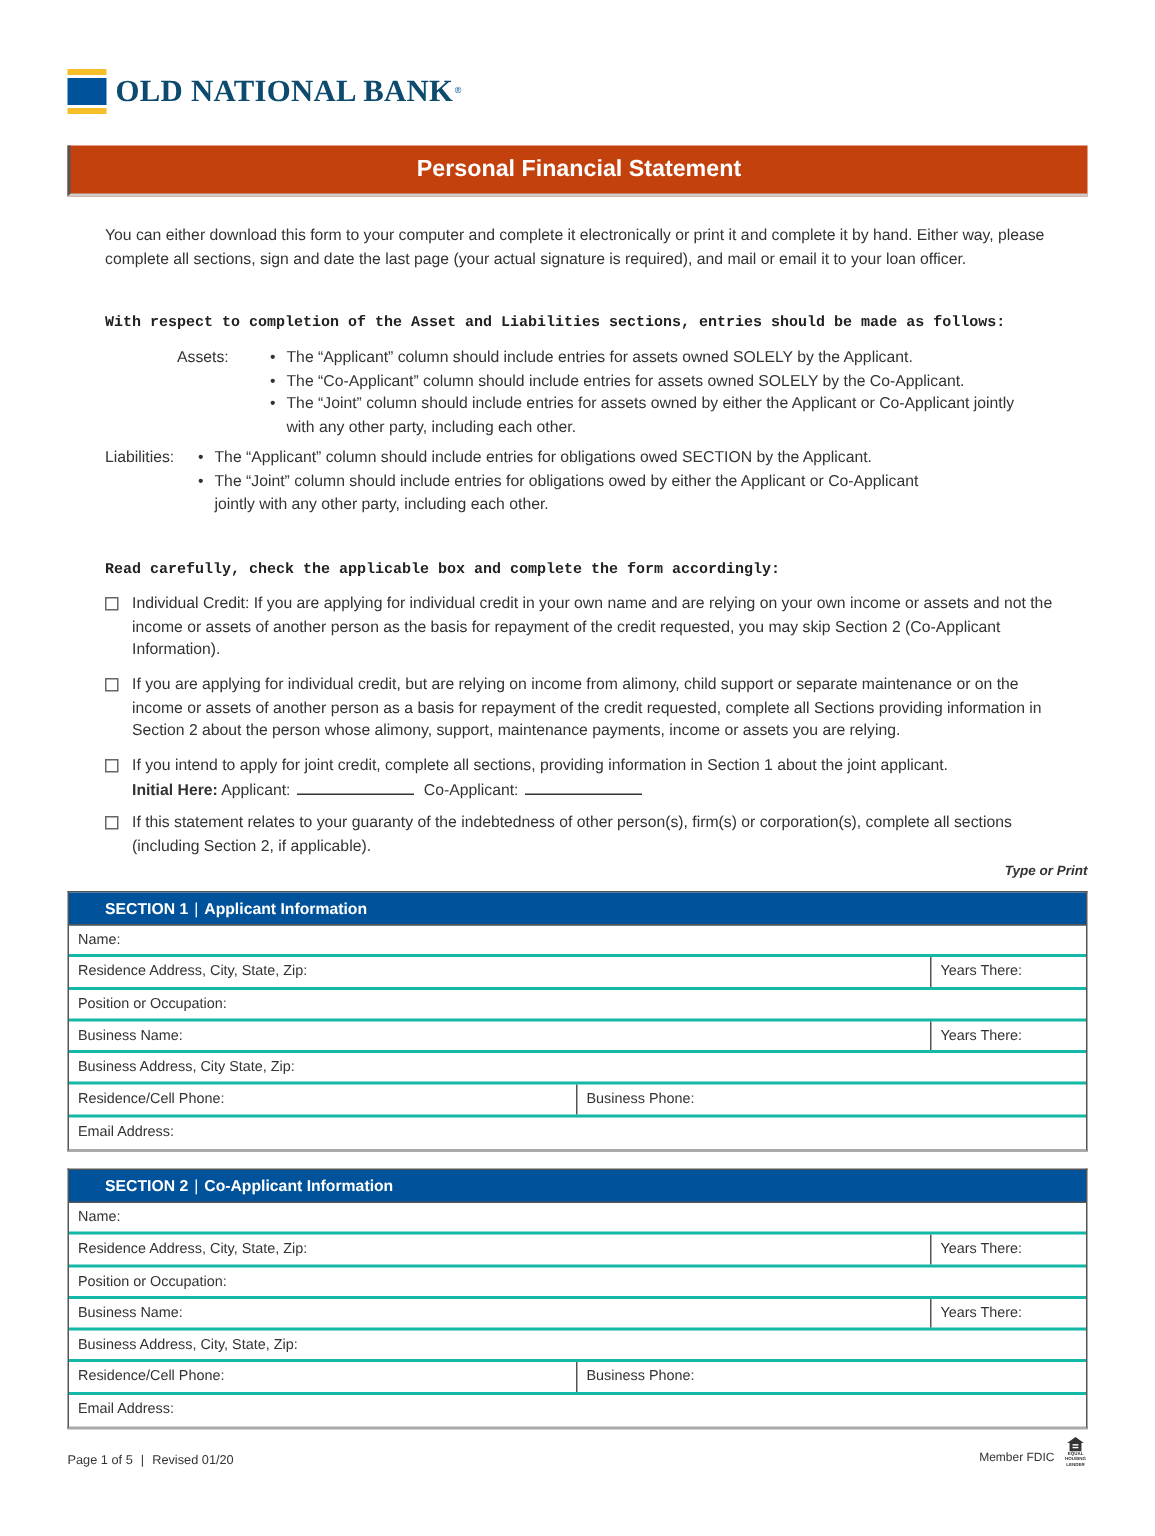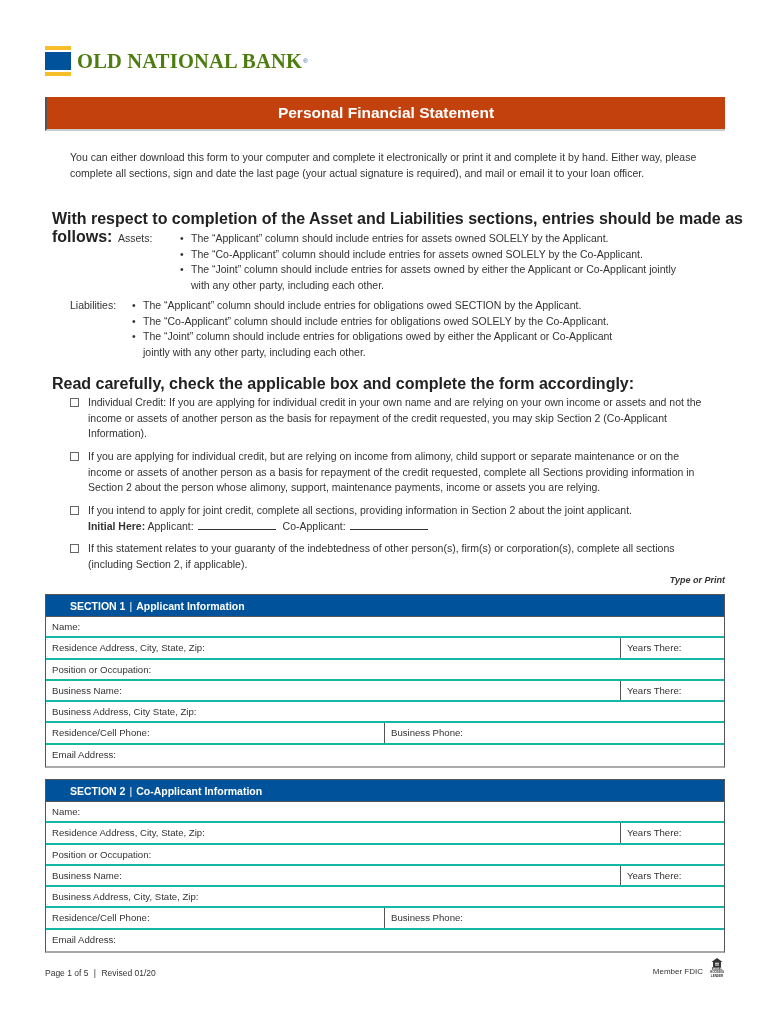--- a/index.html
+++ b/index.html
@@ -5,28 +5,28 @@
   * { box-sizing: border-box; margin: 0; padding: 0; }
   html, body { width: 770px; height: 1024px; background: #fff; }
   body { position: relative; font-family: "Liberation Sans", sans-serif; color: #333; font-size: 10.5px; }
 
   .logo { position: absolute; left: 45px; top: 46px; height: 30px; display: flex; align-items: center; }
   .logo-mark { width: 26px; height: 30px; position: relative; margin-right: 6px; }
   .logo-mark .ybar { position: absolute; left: 0; width: 26px; height: 4px; background: #f6bf2a; }
   .logo-mark .ybar.top { top: 0; }
   .logo-mark .ybar.bot { bottom: 0; }
   .logo-mark .blue { position: absolute; left: 0; top: 6px; width: 26px; height: 18px; background: #00529b; }
-  .logo-text { font-family: "Liberation Serif", serif; font-weight: bold; color: #4d7c0f; font-size: 20.5px; letter-spacing: 0.2px; }
+  .logo-text { font-family: "Liberation Serif", serif; font-weight: bold; color: #0c4a6e; font-size: 20.5px; letter-spacing: 0.2px; }
   .logo-reg { font-size: 6px; color: #00529b; vertical-align: top; margin-left: 1px; }
 
   .banner { position: absolute; left: 45px; top: 97px; width: 680px; height: 34px; background: #c2410c; border-left: 2px solid #555; border-bottom: 2px solid #ccc; color: #fff; text-align: center; font-weight: bold; font-size: 15.5px; line-height: 32px; }
 
   .intro { position: absolute; left: 70px; top: 150px; width: 640px; line-height: 15.5px; font-size: 10.5px; color: #333; }
 
-  .heading-b { position: absolute; left: 52px; font-weight: bold; font-size: 16px; color: #222; }
+  .heading-b { position: absolute; left: 70px; font-weight: bold; font-size: 10px; color: #222; font-family: Liberation Mono, monospace; }
 
   .rule-block { position: absolute; left: 70px; width: 640px; display: flex; line-height: 15.5px; }
   .rule-label { width: 60px; flex: none; }
   .rule-items { list-style: none; }
   .rule-items li { position: relative; padding-left: 13px; }
   .rule-items li::before { content: "•"; position: absolute; left: 2px; top: 0; }
 
   .check-item { position: absolute; left: 70px; width: 640px; display: flex; line-height: 15.5px; }
   .check-box { width: 9px; height: 9px; border: 1px solid #666; flex: none; margin-top: 3px; margin-right: 9px; background: #fff; cursor: pointer; }
   .initial-line { display: inline-block; border-bottom: 1px solid #333; width: 78px; height: 11px; vertical-align: baseline; margin: 0 4px; }
@@ -73,41 +73,40 @@
     <li>The “Applicant” column should include entries for assets owned SOLELY by the Applicant.</li>
     <li>The “Co-Applicant” column should include entries for assets owned SOLELY by the Co-Applicant.</li>
     <li style="width:500px;">The “Joint” column should include entries for assets owned by either the Applicant or Co-Applicant jointly with any other party, including each other.</li>
   </ul>
 </div>
 
 <div class="rule-block" style="top:298px;">
   <span class="rule-label">Liabilities:</span>
   <ul class="rule-items">
     <li>The “Applicant” column should include entries for obligations owed SECTION by the Applicant.</li>
-    <li>The “Co-Applicant” column should include entries for obligations owed SOLELY by the Co-Applicant.</li>
     <li style="width:510px;">The “Joint” column should include entries for obligations owed by either the Applicant or Co-Applicant jointly with any other party, including each other.</li>
   </ul>
 </div>
 
 <div class="heading-b" style="top:375px;">Read carefully, check the applicable box and complete the form accordingly:</div>
 
 <div class="check-item" style="top:395px;">
   <span class="check-box"></span>
   <span>Individual Credit: If you are applying for individual credit in your own name and are relying on your own income or assets and not the income or assets of another person as the basis for repayment of the credit requested, you may skip Section 2 (Co-Applicant Information).</span>
 </div>
 
 <div class="check-item" style="top:449px;">
   <span class="check-box"></span>
   <span>If you are applying for individual credit, but are relying on income from alimony, child support or separate maintenance or on the income or assets of another person as a basis for repayment of the credit requested, complete all Sections providing information in Section 2 about the person whose alimony, support, maintenance payments, income or assets you are relying.</span>
 </div>
 
 <div class="check-item" style="top:503px;">
   <span class="check-box"></span>
   <div>
-    <div>If you intend to apply for joint credit, complete all sections, providing information in Section 2 about the joint applicant.</div>
+    <div>If you intend to apply for joint credit, complete all sections, providing information in Section 1 about the joint applicant.</div>
     <div>
       <span class="initial-label">Initial Here:</span>
       <span>Applicant:</span><span class="initial-line"></span>
       <span>Co-Applicant:</span><span class="initial-line"></span>
     </div>
   </div>
 </div>
 
 <div class="check-item" style="top:541px;">
   <span class="check-box"></span>

